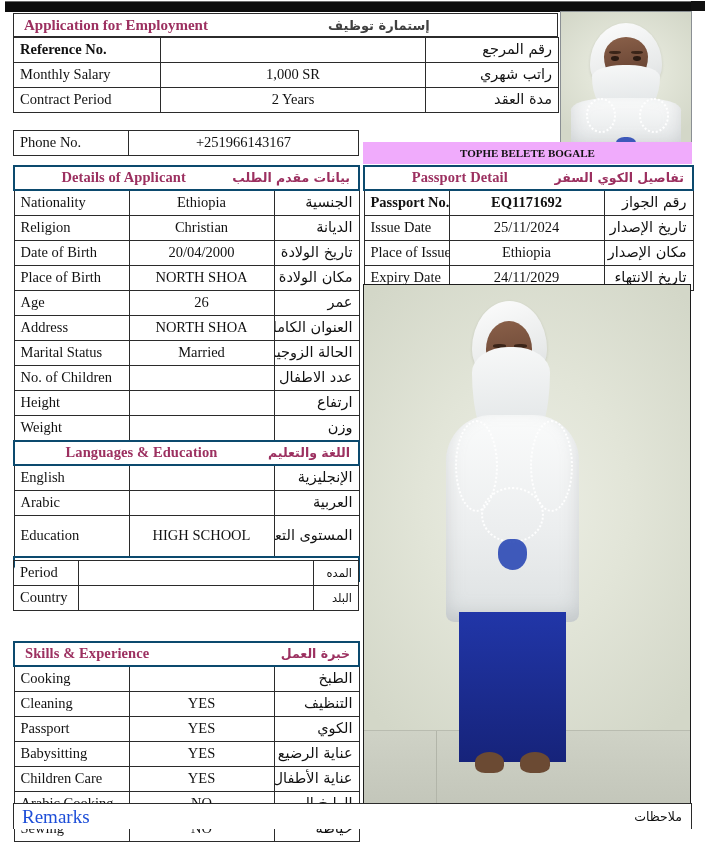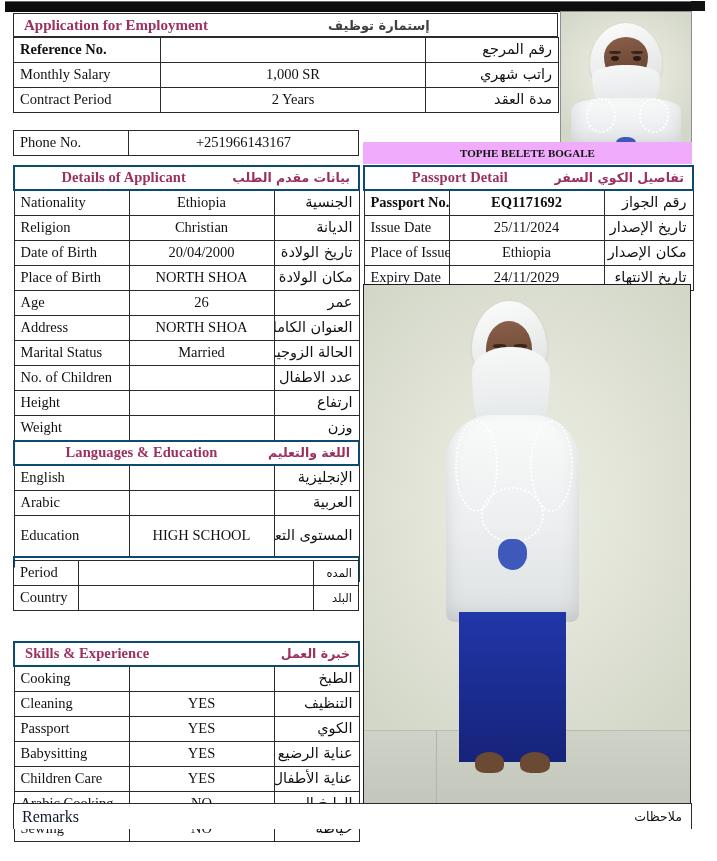--- a/index.html
+++ b/index.html
@@ -255,21 +255,21 @@
     top: 803px;
     width: 679px;
     height: 26px;
     border-left: 1px solid #2b2b2b;
     border-top: 1px solid #2b2b2b;
     box-sizing: border-box;
     display: flex;
     align-items: center;
     background: #fff;
   }
-  #remarks-en { font-size: 16px; padding-left: 8px; color: #0f172a; }
+  #remarks-en { font-size: 19px; padding-left: 8px; color: #1d4ed8; }
   #remarks-ar {
     margin-left: auto;
     padding-right: 10px;
     font-size: 12.5px;
     direction: rtl;
     font-family: "DejaVu Sans", "Liberation Sans", sans-serif;
     color: #111;
   }
   #remarks-right-edge {
     position: absolute;

